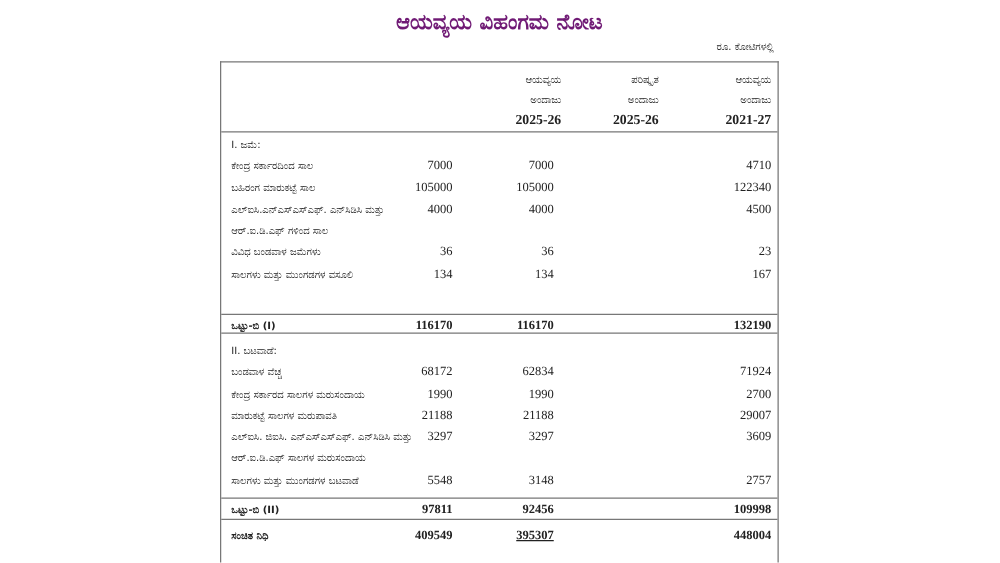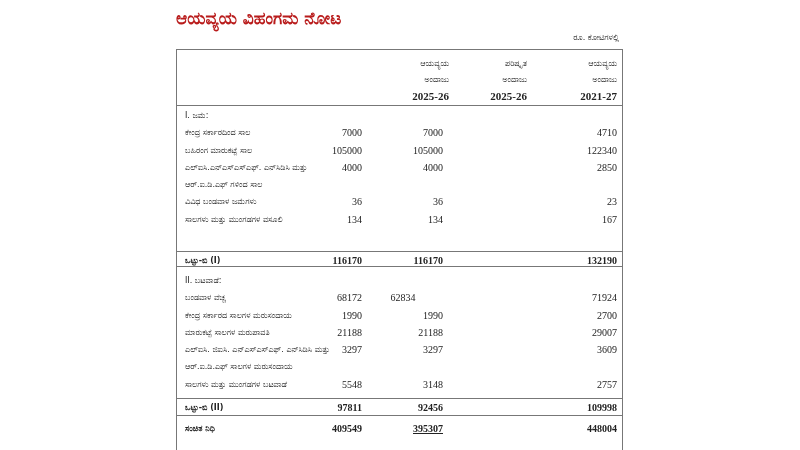--- a/index.html
+++ b/index.html
@@ -1,21 +1,21 @@
 <!DOCTYPE html>
 <html><head>
   <meta charset="utf-8">
   <style>
     * { box-sizing: border-box; margin: 0; padding: 0; }
     html, body { width: 800px; height: 450px; background: #ffffff; overflow: hidden; }
     body { position: relative; font-family: "DejaVu Sans", sans-serif; color: #1a1a1a; }
     .page { position: absolute; left: 176px; top: 0; width: 447px; height: 450px; }
     .title {
-      position: absolute; left: 0; width: 447px; top: 8px; 
-      font-size: 17px; font-weight: bold; color: #b91c1c;
+      position: absolute; left: 0; width: 447px; top: 8px; text-align: center;
+      font-size: 17px; font-weight: bold; color: #701a75;
     }
     .unit {
       position: absolute; right: 4px; top: 33px; font-size: 8px; color: #222;
     }
     .table {
       position: absolute; left: 0; top: 49px; width: 447px; height: 410px;
       border-left: 1.5px solid #777; border-right: 1.5px solid #777; border-top: 1.5px solid #777;
     }
     .hdr { position: absolute; left: 0; top: 0; width: 100%; height: 56px; border-bottom: 1.5px solid #777; }
     .hcol {
@@ -78,21 +78,21 @@
       <div class="row">
         <span class="lbl">ಬಹಿರಂಗ ಮಾರುಕಟ್ಟೆ ಸಾಲ</span>
         <span class="num" style="left:105px;">105000</span>
         <span class="num" style="left:186px;">105000</span>
         <span class="num c3">122340</span>
       </div>
       <div class="row">
         <span class="lbl">ಎಲ್ಐಸಿ.ಎನ್ಎಸ್ಎಸ್ಎಫ್. ಎನ್‌ಸಿಡಿಸಿ ಮತ್ತು</span>
         <span class="num" style="left:105px;">4000</span>
         <span class="num" style="left:186px;">4000</span>
-        <span class="num c3">2850</span>
+        <span class="num c3">4500</span>
       </div>
       <div class="row">
         <span class="lbl">ಆರ್.ಐ.ಡಿ.ಎಫ್ ಗಳಿಂದ ಸಾಲ</span>
       </div>
       <div class="row">
         <span class="lbl">ವಿವಿಧ ಬಂಡವಾಳ ಜಮೆಗಳು</span>
         <span class="num" style="left:105px;">36</span>
         <span class="num" style="left:186px;">36</span>
         <span class="num c3">23</span>
       </div>
@@ -115,21 +115,21 @@
     </div>
     <div class="sep" style="top:216px;"></div>
 
     <div class="rows" style="top:223px;">
       <div class="row">
         <span class="lbl">II. ಬಟವಾಡೆ:</span>
       </div>
       <div class="row">
         <span class="lbl">ಬಂಡವಾಳ ವೆಚ್ಚ</span>
         <span class="num" style="left:105px;">68172</span>
-        <span class="num" style="left:186px;text-align:center;">62834</span>
+        <span class="num" style="left:186px;">62834</span>
         <span class="num c3">71924</span>
       </div>
       <div class="row">
         <span class="lbl">ಕೇಂದ್ರ ಸರ್ಕಾರದ ಸಾಲಗಳ ಮರುಸಂದಾಯ</span>
         <span class="num" style="left:105px;">1990</span>
         <span class="num" style="left:186px;">1990</span>
         <span class="num c3">2700</span>
       </div>
       <div class="row">
         <span class="lbl">ಮಾರುಕಟ್ಟೆ ಸಾಲಗಳ ಮರುಪಾವತಿ</span>

